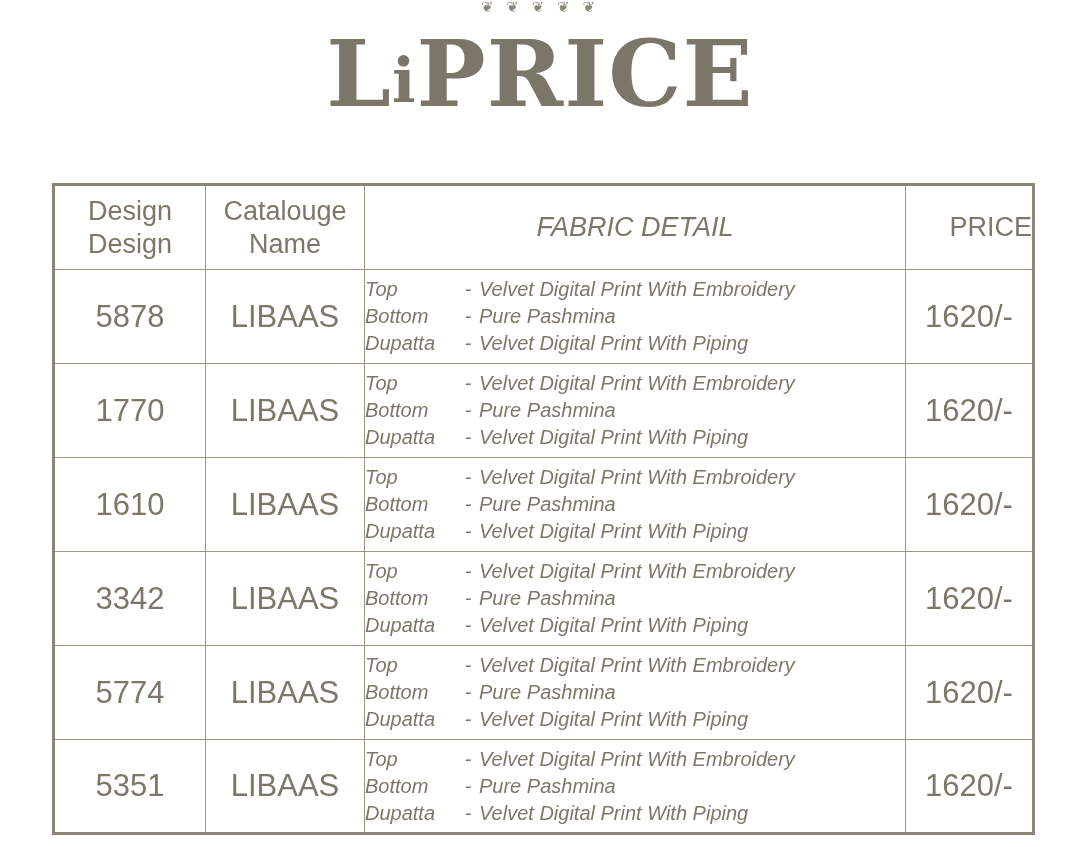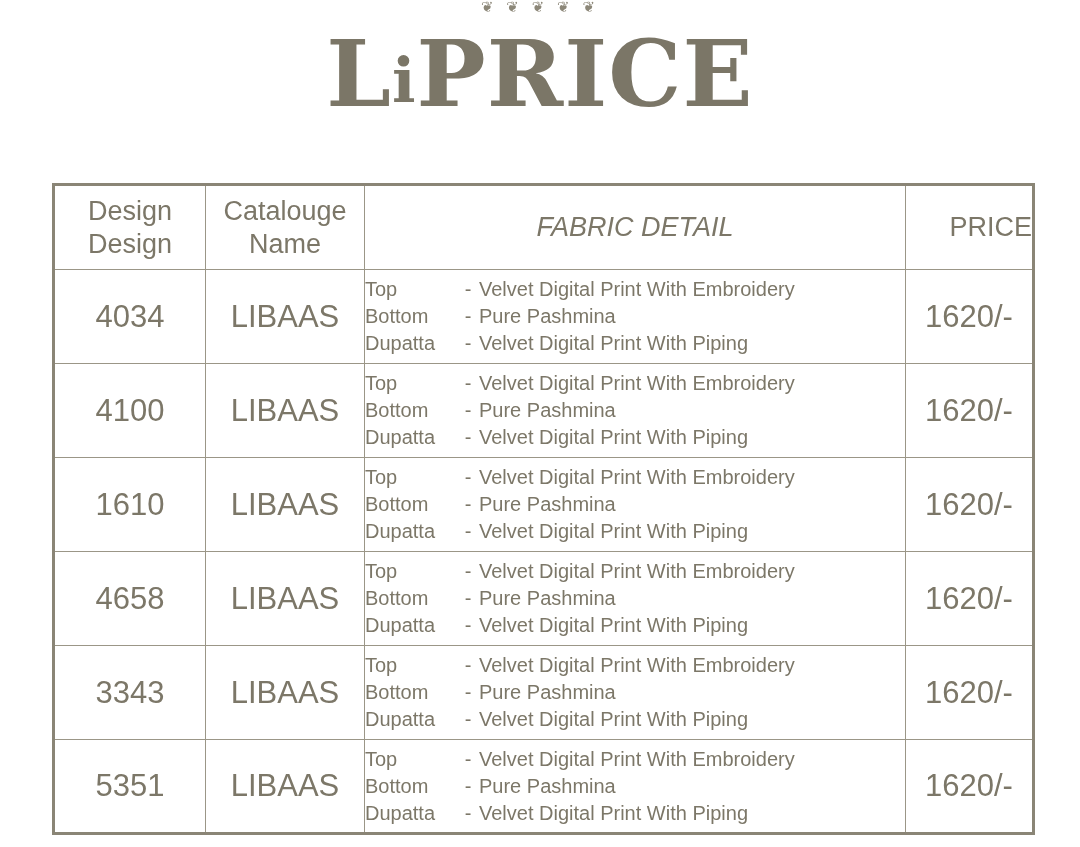--- a/index.html
+++ b/index.html
@@ -98,20 +98,21 @@
   }
   td.fabric {
     padding: 10px 0 10px 32px;
   }
   .fabric-line {
     display: flex;
     align-items: flex-start;
     font-size: 20px;
     line-height: 27px;
     white-space: nowrap;
+    font-style: italic;
   }
   .fabric-label {
     width: 92px;
     flex: 0 0 92px;
   }
   .fabric-dash {
     width: 22px;
     flex: 0 0 22px;
     text-align: center;
   }
@@ -143,43 +144,43 @@
           <th class="col-cat">
             <div>Catalouge</div>
             <div>Name</div>
           </th>
           <th class="col-fabric">FABRIC DETAIL</th>
           <th class="col-price">PRICE</th>
         </tr>
       </thead>
       <tbody id="table-body">
           <tr>
-            <td class="design-num">4034</td>
-            <td class="cat-name">LIBAAS</td>
-            <td class="fabric">
-              <div class="fabric-line">
-                <span class="fabric-label">Top</span>
-                <span class="fabric-dash">-</span>
-                <span class="fabric-value">Velvet Digital Print  With Embroidery</span>
-              </div>
-              <div class="fabric-line">
-                <span class="fabric-label">Bottom</span>
-                <span class="fabric-dash">-</span>
-                <span class="fabric-value">Pure Pashmina</span>
-              </div>
-              <div class="fabric-line">
-                <span class="fabric-label">Dupatta</span>
-                <span class="fabric-dash">-</span>
-                <span class="fabric-value">Velvet Digital Print With Piping</span>
-              </div>
-            </td>
-            <td class="price">1620/-</td>
-          </tr>
-          <tr>
-            <td class="design-num">4100</td>
+            <td class="design-num">5878</td>
+            <td class="cat-name">LIBAAS</td>
+            <td class="fabric">
+              <div class="fabric-line">
+                <span class="fabric-label">Top</span>
+                <span class="fabric-dash">-</span>
+                <span class="fabric-value">Velvet Digital Print  With Embroidery</span>
+              </div>
+              <div class="fabric-line">
+                <span class="fabric-label">Bottom</span>
+                <span class="fabric-dash">-</span>
+                <span class="fabric-value">Pure Pashmina</span>
+              </div>
+              <div class="fabric-line">
+                <span class="fabric-label">Dupatta</span>
+                <span class="fabric-dash">-</span>
+                <span class="fabric-value">Velvet Digital Print With Piping</span>
+              </div>
+            </td>
+            <td class="price">1620/-</td>
+          </tr>
+          <tr>
+            <td class="design-num">1770</td>
             <td class="cat-name">LIBAAS</td>
             <td class="fabric">
               <div class="fabric-line">
                 <span class="fabric-label">Top</span>
                 <span class="fabric-dash">-</span>
                 <span class="fabric-value">Velvet Digital Print  With Embroidery</span>
               </div>
               <div class="fabric-line">
                 <span class="fabric-label">Bottom</span>
                 <span class="fabric-dash">-</span>
@@ -209,43 +210,43 @@
               </div>
               <div class="fabric-line">
                 <span class="fabric-label">Dupatta</span>
                 <span class="fabric-dash">-</span>
                 <span class="fabric-value">Velvet Digital Print With Piping</span>
               </div>
             </td>
             <td class="price">1620/-</td>
           </tr>
           <tr>
-            <td class="design-num">4658</td>
-            <td class="cat-name">LIBAAS</td>
-            <td class="fabric">
-              <div class="fabric-line">
-                <span class="fabric-label">Top</span>
-                <span class="fabric-dash">-</span>
-                <span class="fabric-value">Velvet Digital Print  With Embroidery</span>
-              </div>
-              <div class="fabric-line">
-                <span class="fabric-label">Bottom</span>
-                <span class="fabric-dash">-</span>
-                <span class="fabric-value">Pure Pashmina</span>
-              </div>
-              <div class="fabric-line">
-                <span class="fabric-label">Dupatta</span>
-                <span class="fabric-dash">-</span>
-                <span class="fabric-value">Velvet Digital Print With Piping</span>
-              </div>
-            </td>
-            <td class="price">1620/-</td>
-          </tr>
-          <tr>
-            <td class="design-num">3343</td>
+            <td class="design-num">3342</td>
+            <td class="cat-name">LIBAAS</td>
+            <td class="fabric">
+              <div class="fabric-line">
+                <span class="fabric-label">Top</span>
+                <span class="fabric-dash">-</span>
+                <span class="fabric-value">Velvet Digital Print  With Embroidery</span>
+              </div>
+              <div class="fabric-line">
+                <span class="fabric-label">Bottom</span>
+                <span class="fabric-dash">-</span>
+                <span class="fabric-value">Pure Pashmina</span>
+              </div>
+              <div class="fabric-line">
+                <span class="fabric-label">Dupatta</span>
+                <span class="fabric-dash">-</span>
+                <span class="fabric-value">Velvet Digital Print With Piping</span>
+              </div>
+            </td>
+            <td class="price">1620/-</td>
+          </tr>
+          <tr>
+            <td class="design-num">5774</td>
             <td class="cat-name">LIBAAS</td>
             <td class="fabric">
               <div class="fabric-line">
                 <span class="fabric-label">Top</span>
                 <span class="fabric-dash">-</span>
                 <span class="fabric-value">Velvet Digital Print  With Embroidery</span>
               </div>
               <div class="fabric-line">
                 <span class="fabric-label">Bottom</span>
                 <span class="fabric-dash">-</span>

